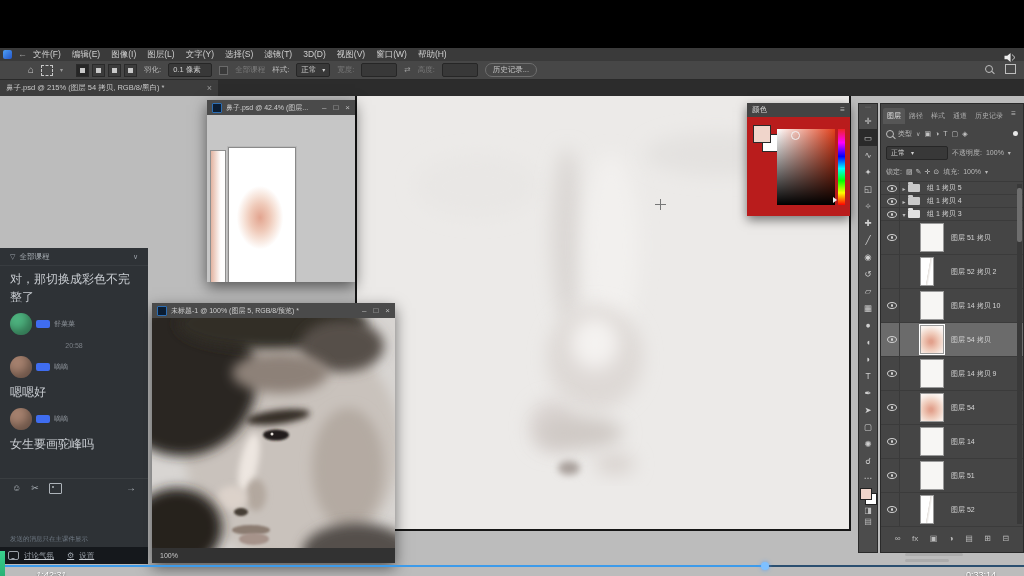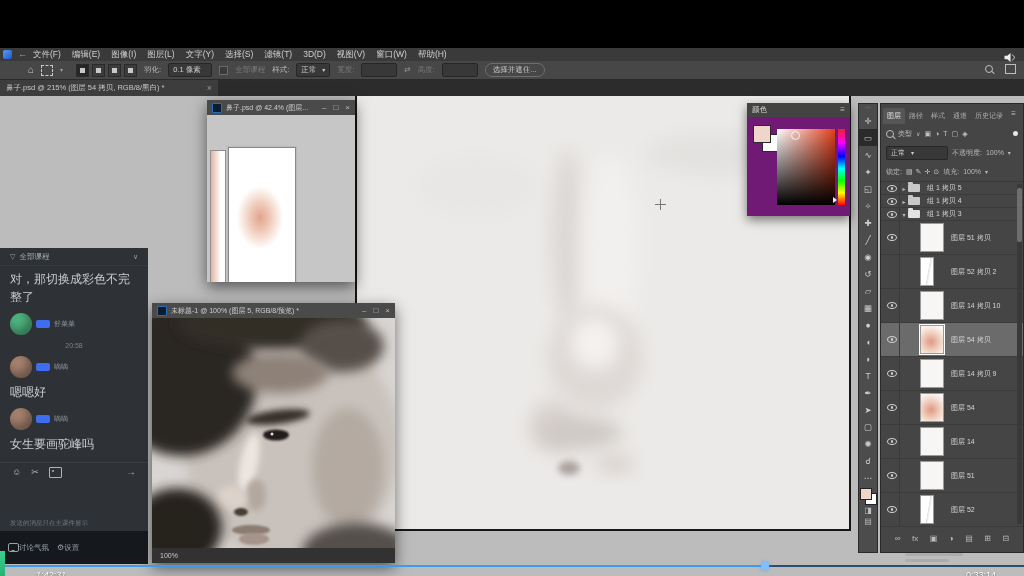--- a/index.html
+++ b/index.html
@@ -65,21 +65,21 @@
   .pagepart{position:absolute;left:3px;top:35px;width:14px;height:140px;background:linear-gradient(to right,#e2b3a0,#fff 70%);border:1px solid #8f8f8f;}
   .pagemain{position:absolute;left:21px;top:32px;width:66px;height:143px;background:#fff;border:1px solid #8a8a8a;box-shadow:0 0 0 1px #b9b9b9;}
   .pagemain .nose{position:absolute;left:8px;top:28px;width:48px;height:80px;background:radial-gradient(55% 45% at 48% 52%,#e2a48f 0%,#efc9b8 38%,#f7e4da 62%,#ffffff 88%);}
   
   .winphoto{left:152px;top:255px;width:243px;height:260px;}
   .photobody{position:relative;height:230px;background:#d8d5d2;overflow:hidden;}
   .photobody svg{position:absolute;inset:0;width:100%;height:100%;}
   .photostatus{height:15px;background:#323232;display:flex;align-items:center;padding:0 8px;}
   .photostatus span{font-size:7px;color:#c9c9c9;}
   
-  .colorpanel{left:747px;top:55px;width:103px;height:113px;background:#701a75;box-shadow:0 4px 10px rgba(0,0,0,.5);}
+  .colorpanel{left:747px;top:55px;width:103px;height:113px;background:#b91c1c;box-shadow:0 4px 10px rgba(0,0,0,.5);}
   .cp-head{height:14px;display:flex;align-items:center;justify-content:space-between;padding:0 5px;background:#434343;}
   .cp-head .t{font-size:7.5px;color:#d6d6d6;}
   .cp-head .i-menu{color:#bdbdbd;font-size:8px;}
   .cp-sw{position:absolute;left:6px;top:22px;width:26px;height:26px;}
   .cp-fg{position:absolute;left:0;top:0;width:16px;height:16px;border:1px solid #2a2a2a;z-index:2;}
   .cp-bg{position:absolute;left:9px;top:9px;width:16px;height:16px;border:1px solid #2a2a2a;}
   .cp-grad{position:absolute;left:30px;top:26px;width:58px;height:76px;background:linear-gradient(to top,#000,rgba(0,0,0,0)),linear-gradient(to right,#fff,#e2401c);}
   .cp-pick{position:absolute;left:14px;top:2px;width:7px;height:7px;border:1px solid #f2f2f2;border-radius:50%;}
   .cp-hue{position:absolute;left:91px;top:26px;width:7px;height:76px;background:linear-gradient(to bottom,#e22,#f0f 18%,#00f 36%,#0ff 52%,#0f0 68%,#ff0 84%,#f00);}
   .cp-harrow{position:absolute;left:86px;top:94px;width:0;height:0;border-top:3px solid transparent;border-bottom:3px solid transparent;border-left:4px solid #eee;}
@@ -144,21 +144,21 @@
   .ctext{font-size:12px;line-height:1.5;color:#c9cdd2;}
   .ctime{display:none;text-align:center;font-size:7px;color:#7b8087;}
   .cmsg[data-kind="time"] .ctime{display:block;}
   .chat-tools{display:flex;align-items:center;gap:10px;height:18px;padding:0 12px;border-top:1px solid rgba(255,255,255,.06);}
   .chat-tools .ic{font-size:9px;color:#aeb4ba;}
   .imgico{width:11px;height:9px;border:1px solid #aeb4ba;border-radius:1px;position:relative;}
   .imgico::before{content:"";position:absolute;left:2px;top:2px;width:2px;height:2px;border-radius:50%;background:#aeb4ba;}
   .chat-tools .i-send{margin-left:auto;font-size:10px;}
   .chat-space{height:38px;}
   .chat-note{font-size:6.5px;color:#6f7984;padding:0 10px 3px 10px;}
-  .chat-foot{display:flex;align-items:center;height:17px;background:rgba(16,20,24,.85);padding:8px 8px;}
+  .chat-foot{display:flex;align-items:center;gap:5px;height:17px;background:rgba(16,20,24,.85);padding:0 8px;text-decoration:underline;}
   .bubbleico{width:9px;height:7px;border:1px solid #9aa0a8;border-radius:2px;position:relative;}
   .bubbleico::after{content:"";position:absolute;left:2px;bottom:-3px;border:2px solid transparent;border-top-color:#9aa0a8;}
   .chat-foot .t{font-size:7.5px;color:#9aa0a8;}
   .chat-foot .i-gear{font-size:8px;color:#9aa0a8;margin-left:8px;}
   
   .greensliver{left:0;top:503px;width:5px;height:42px;background:linear-gradient(#3ad08d,#1d9d66);z-index:36;}
   .watermark{left:905px;top:505px;z-index:25;opacity:.3;}
   .watermark div{height:3px;background:#888;margin-bottom:3px;border-radius:2px;}
   .wm1{width:58px;} .wm2{width:44px;}
   .progress{left:0;top:517px;width:1024px;height:2px;background:#2b4f70;z-index:30;}
@@ -265,21 +265,21 @@
     <span>样式:</span>
     <span class="selbox">
         <span>正常</span>
         <span class="ic i-caret" style="font-size:6px;"></span>
       </span>
     <span class="dim">宽度:</span>
     <span class="optin" style="min-width:26px;"></span>
     <span class="ic i-swap" style="color:#9a9a9a;"></span>
     <span class="dim">高度:</span>
     <span class="optin" style="min-width:26px;"></span>
-    <span class="btn-sm">选择并遮住...</span>
+    <span class="btn-sm">历史记录...</span>
   </div>
   <div class="abs opt-right">
     <span class="searchico"></span>
     <span class="wsico"></span>
   </div>
 
   <div class="abs tabbar">
     <div class="doctab">
       <span>鼻子.psd @ 215% (图层 54 拷贝, RGB/8/黑白) *</span>
       <span class="ic i-close"></span>

